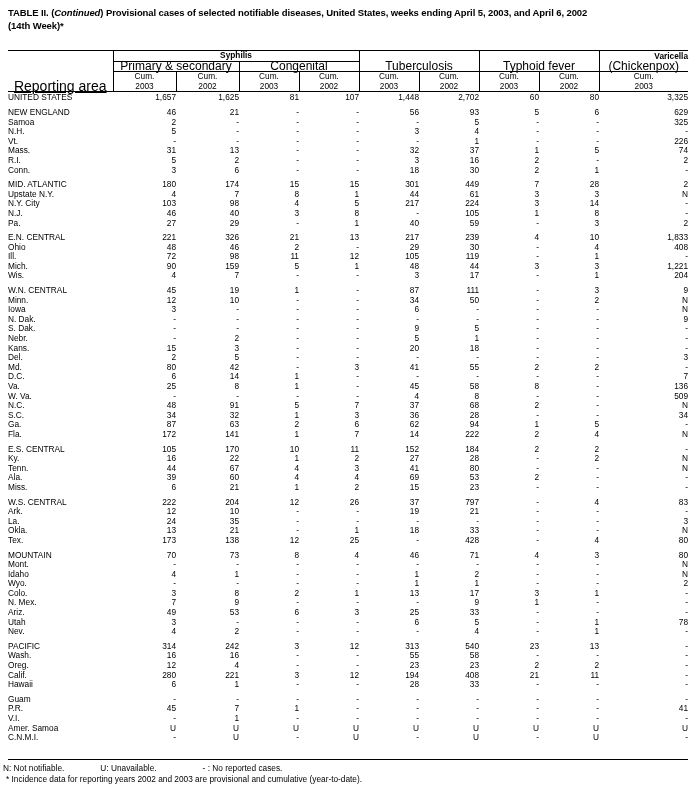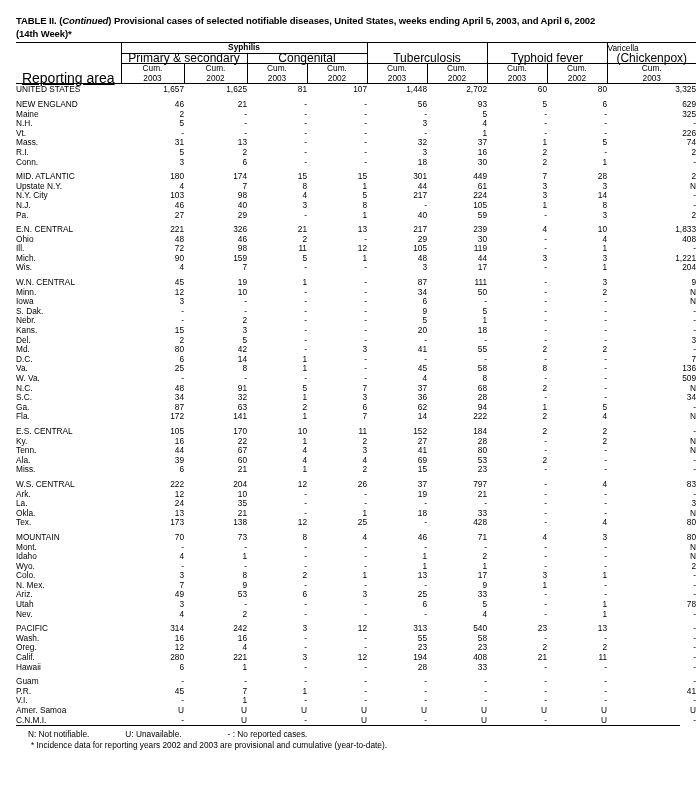--- a/index.html
+++ b/index.html
@@ -12,40 +12,40 @@
     height: 796px;
     font-family: "Liberation Sans", sans-serif;
     color: #000000;
     -webkit-font-smoothing: none;
   }
   #page {
     position: relative;
     width: 696px;
     height: 796px;
     box-sizing: border-box;
-    padding: 8px;
+    padding: 0;
   }
 
   
   .title-block {
     padding: 7px 8px 2px 8px;
     font-size: 9.5px;
     font-weight: bold;
     line-height: 12.5px;
     letter-spacing: -0.1px;
   }
   .title-block .ital {
     font-style: italic;
   }
 
   
   table.tbl {
     border-collapse: collapse;
     width: 680px;
-    margin: 0 8px;
+    margin: 16px 8px;
     table-layout: fixed;
     font-size: 8.3px;
   }
   table.tbl td, table.tbl th {
     padding: 0;
     margin: 0;
     vertical-align: bottom;
     font-weight: normal;
     line-height: 9.6px;
   }
@@ -88,21 +88,21 @@
     text-align: right;
     padding-right: 9px;
     white-space: nowrap;
     font-size: 8.3px;
   }
   tr.grp-first td { padding-top: 5px; }
   tr.body-row td { height: 9.6px; }
 
   
   .footer {
-    margin: 0 20px;
+    margin: 0 3px;
     padding-top: 3px;
     font-size: 8.3px;
     line-height: 11px;
   }
   .footer .fline1 span.sp1 { display: inline-block; width: 36px; }
   .footer .fline1 span.sp2 { display: inline-block; width: 46px; }
   .footer .fline2 { padding-left: 3px; }
 </style>
 </head>
 <body>
@@ -126,21 +126,21 @@
       <col style="width:60px">
       <col style="width:60px">
       <col style="width:89px">
     </colgroup>
     <thead>
       <tr>
         <td class="bt"></td>
         <td class="bt bb bl" colspan="4" style="text-align:center;font-weight:bold;">Syphilis</td>
         <td class="bt bl" colspan="2"></td>
         <td class="bt bl" colspan="2"></td>
-        <td class="bt bl" style="text-align:left;font-weight:normal;">Varicella</td>
+        <td class="bt bl" style="text-align:right;font-weight:bold;">Varicella</td>
       </tr>
       <tr>
         <td></td>
         <td class="hdr-sub bl bb" colspan="2">Primary &amp; secondary</td>
         <td class="hdr-sub bl bb" colspan="2">Congenital</td>
         <td class="hdr-sub bl bb" colspan="2">Tuberculosis</td>
         <td class="hdr-sub bl bb" colspan="2">Typhoid fever</td>
         <td class="hdr-sub bl bb">(Chickenpox)</td>
       </tr>
       <tr>
@@ -178,21 +178,21 @@
           <td class="num">21</td>
           <td class="num">-</td>
           <td class="num">-</td>
           <td class="num">56</td>
           <td class="num">93</td>
           <td class="num">5</td>
           <td class="num">6</td>
           <td class="num">629</td>
         </tr>
         <tr class="body-row">
-          <td class="area">Maine</td>
+          <td class="area">Samoa</td>
           <td class="num">2</td>
           <td class="num">-</td>
           <td class="num">-</td>
           <td class="num">-</td>
           <td class="num">-</td>
           <td class="num">5</td>
           <td class="num">-</td>
           <td class="num">-</td>
           <td class="num">325</td>
         </tr>
@@ -406,20 +406,32 @@
           <td class="num">-</td>
           <td class="num">-</td>
           <td class="num">-</td>
           <td class="num">6</td>
           <td class="num">-</td>
           <td class="num">-</td>
           <td class="num">-</td>
           <td class="num">N</td>
         </tr>
         <tr class="body-row">
+          <td class="area">N. Dak.</td>
+          <td class="num">-</td>
+          <td class="num">-</td>
+          <td class="num">-</td>
+          <td class="num">-</td>
+          <td class="num">-</td>
+          <td class="num">-</td>
+          <td class="num">-</td>
+          <td class="num">-</td>
+          <td class="num">9</td>
+        </tr>
+        <tr class="body-row">
           <td class="area">S. Dak.</td>
           <td class="num">-</td>
           <td class="num">-</td>
           <td class="num">-</td>
           <td class="num">-</td>
           <td class="num">9</td>
           <td class="num">5</td>
           <td class="num">-</td>
           <td class="num">-</td>
           <td class="num">-</td>

